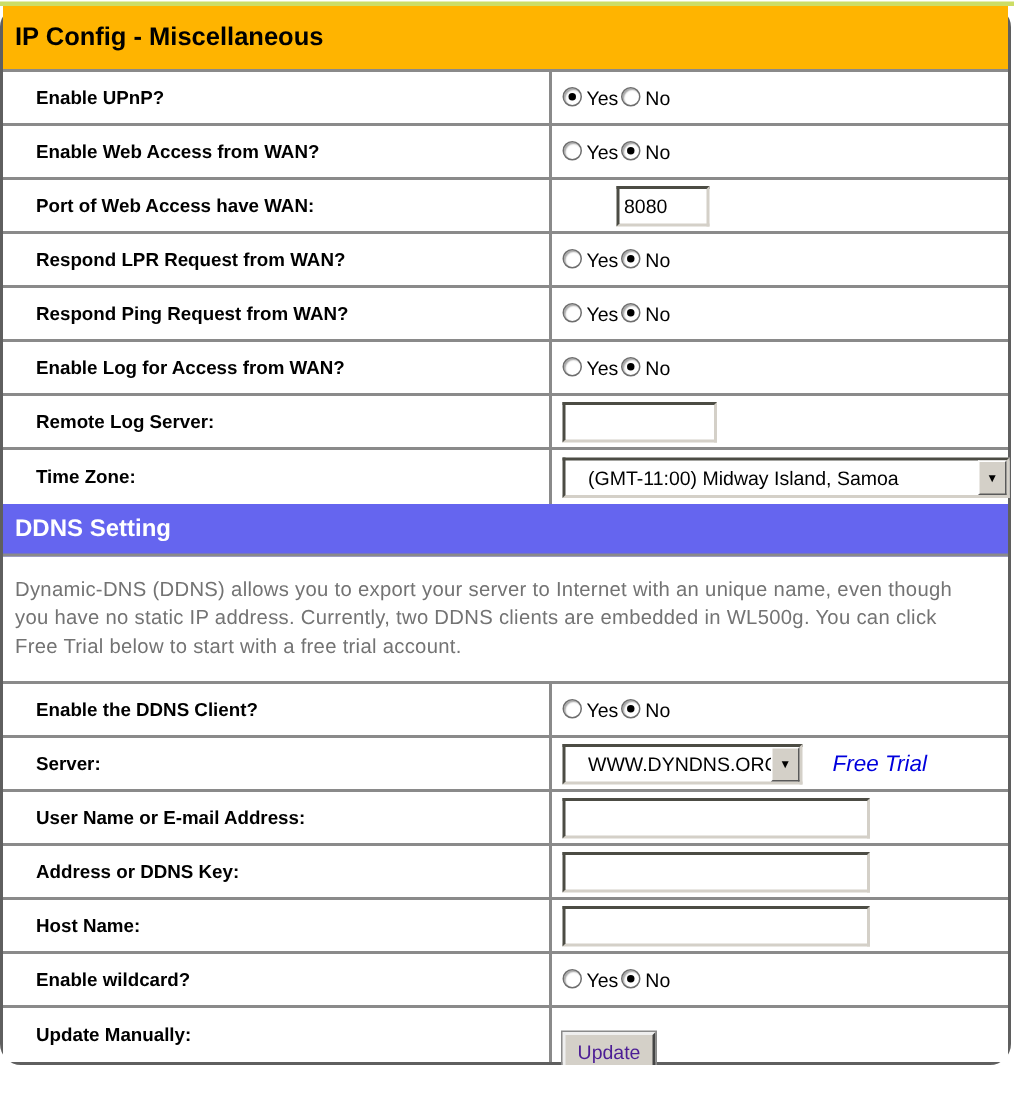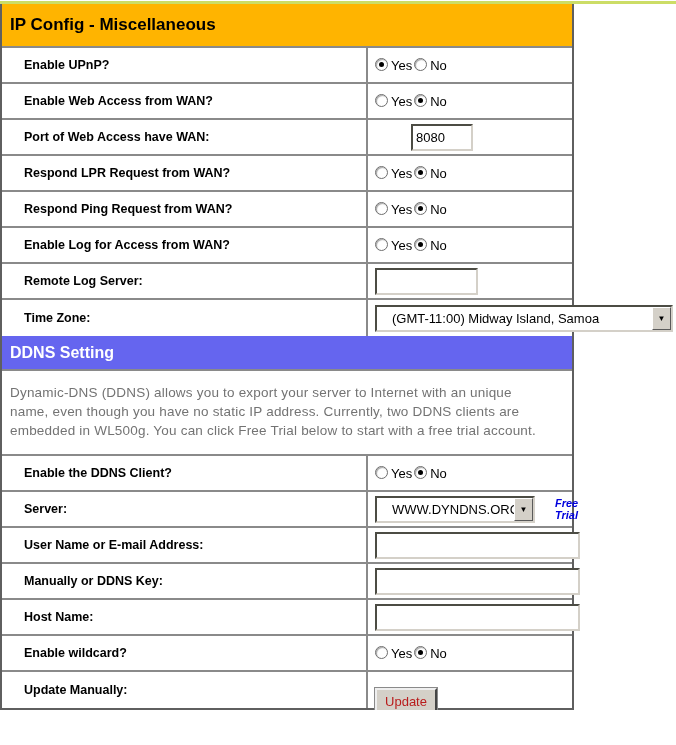--- a/index.html
+++ b/index.html
@@ -1,26 +1,27 @@
 <!DOCTYPE html>
 <html><head>
 <meta charset="utf-8">
 <style>
   html,body { margin:0; padding:0; background:#ffffff; }
   body { width:676px; font-family:"Liberation Sans", sans-serif; -webkit-font-smoothing:none; }
 
   .top-line { height:3px; background:#ccdd66; margin-top:1px; }
 
   .cfg-table {
-    width:574px;
+    width:674px;
     border-left:2px solid #5f5f5f;
     border-right:2px solid #5f5f5f;
     border-bottom:2px solid #5f5f5f;
     box-sizing:border-box;
     background:#ffffff;
+    border-radius:14px;
   }
 
   .section-header {
     height:44px;
     display:flex; align-items:center;
     padding-left:8px;
     font-weight:bold;
     border-bottom:2px solid #8a8a8a;
     box-sizing:border-box;
   }
@@ -113,30 +114,30 @@
   }
 
   
   .push-button {
     height:27px; min-width:62px;
     background:#d4d0c8;
     border:2px solid;
     border-color:#efefef #454545 #454545 #efefef;
     outline:1px solid #8a8a8a;
     display:flex; align-items:center; justify-content:center;
-    font-size:13px; color:#b91c1c;
+    font-size:13px; color:#4c1d95;
     padding:0 8px;
     box-sizing:border-box;
     margin-top:22px;
   }
 
   .free-trial {
     margin-left:20px;
-    font-size:11px;
-    font-weight:bold;
+    font-size:15px;
+    font-weight:normal;
     font-style:italic;
     color:#0000dd;
     text-decoration:none;
     cursor:pointer;
   }
 
   .description {
     font-size:13.5px;
     color:#737373;
     line-height:1.42;
@@ -259,21 +260,21 @@
           <a class="free-trial">Free Trial</a>
         </div>
       </div>
       <div class="row">
         <div class="label-cell">User Name or E-mail Address:</div>
         <div class="value-cell">
           <div class="text-input w-lg"></div>
         </div>
       </div>
       <div class="row">
-        <div class="label-cell">Manually or DDNS Key:</div>
+        <div class="label-cell">Address or DDNS Key:</div>
         <div class="value-cell">
           <div class="text-input w-lg"></div>
         </div>
       </div>
       <div class="row">
         <div class="label-cell">Host Name:</div>
         <div class="value-cell">
           <div class="text-input w-lg"></div>
         </div>
       </div>

